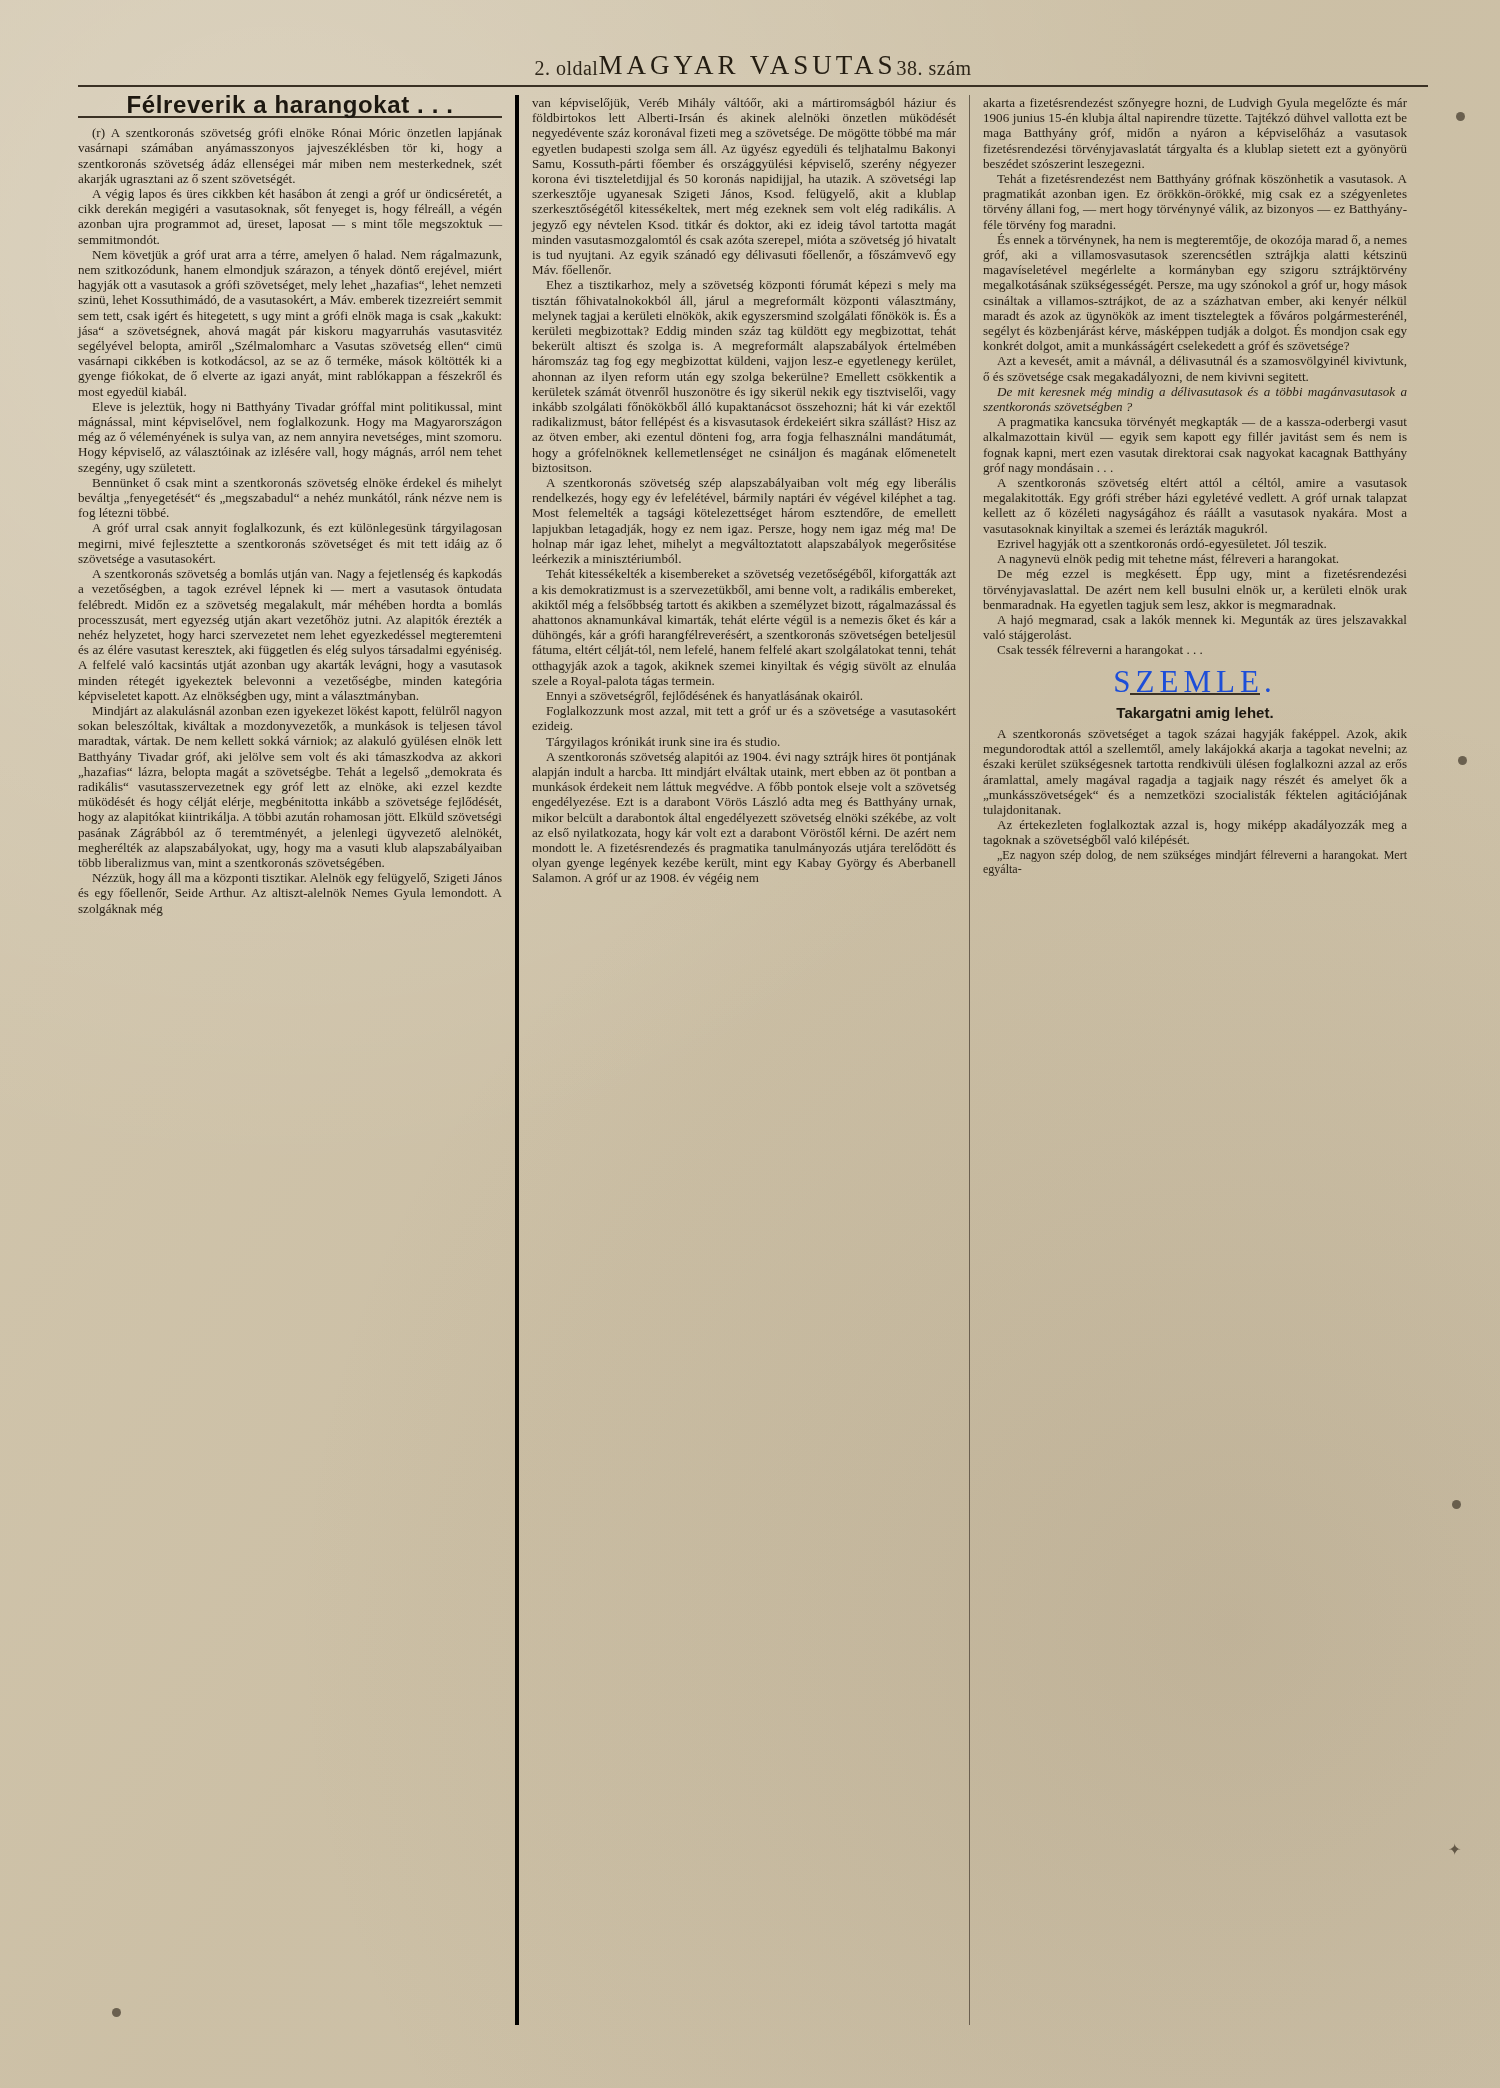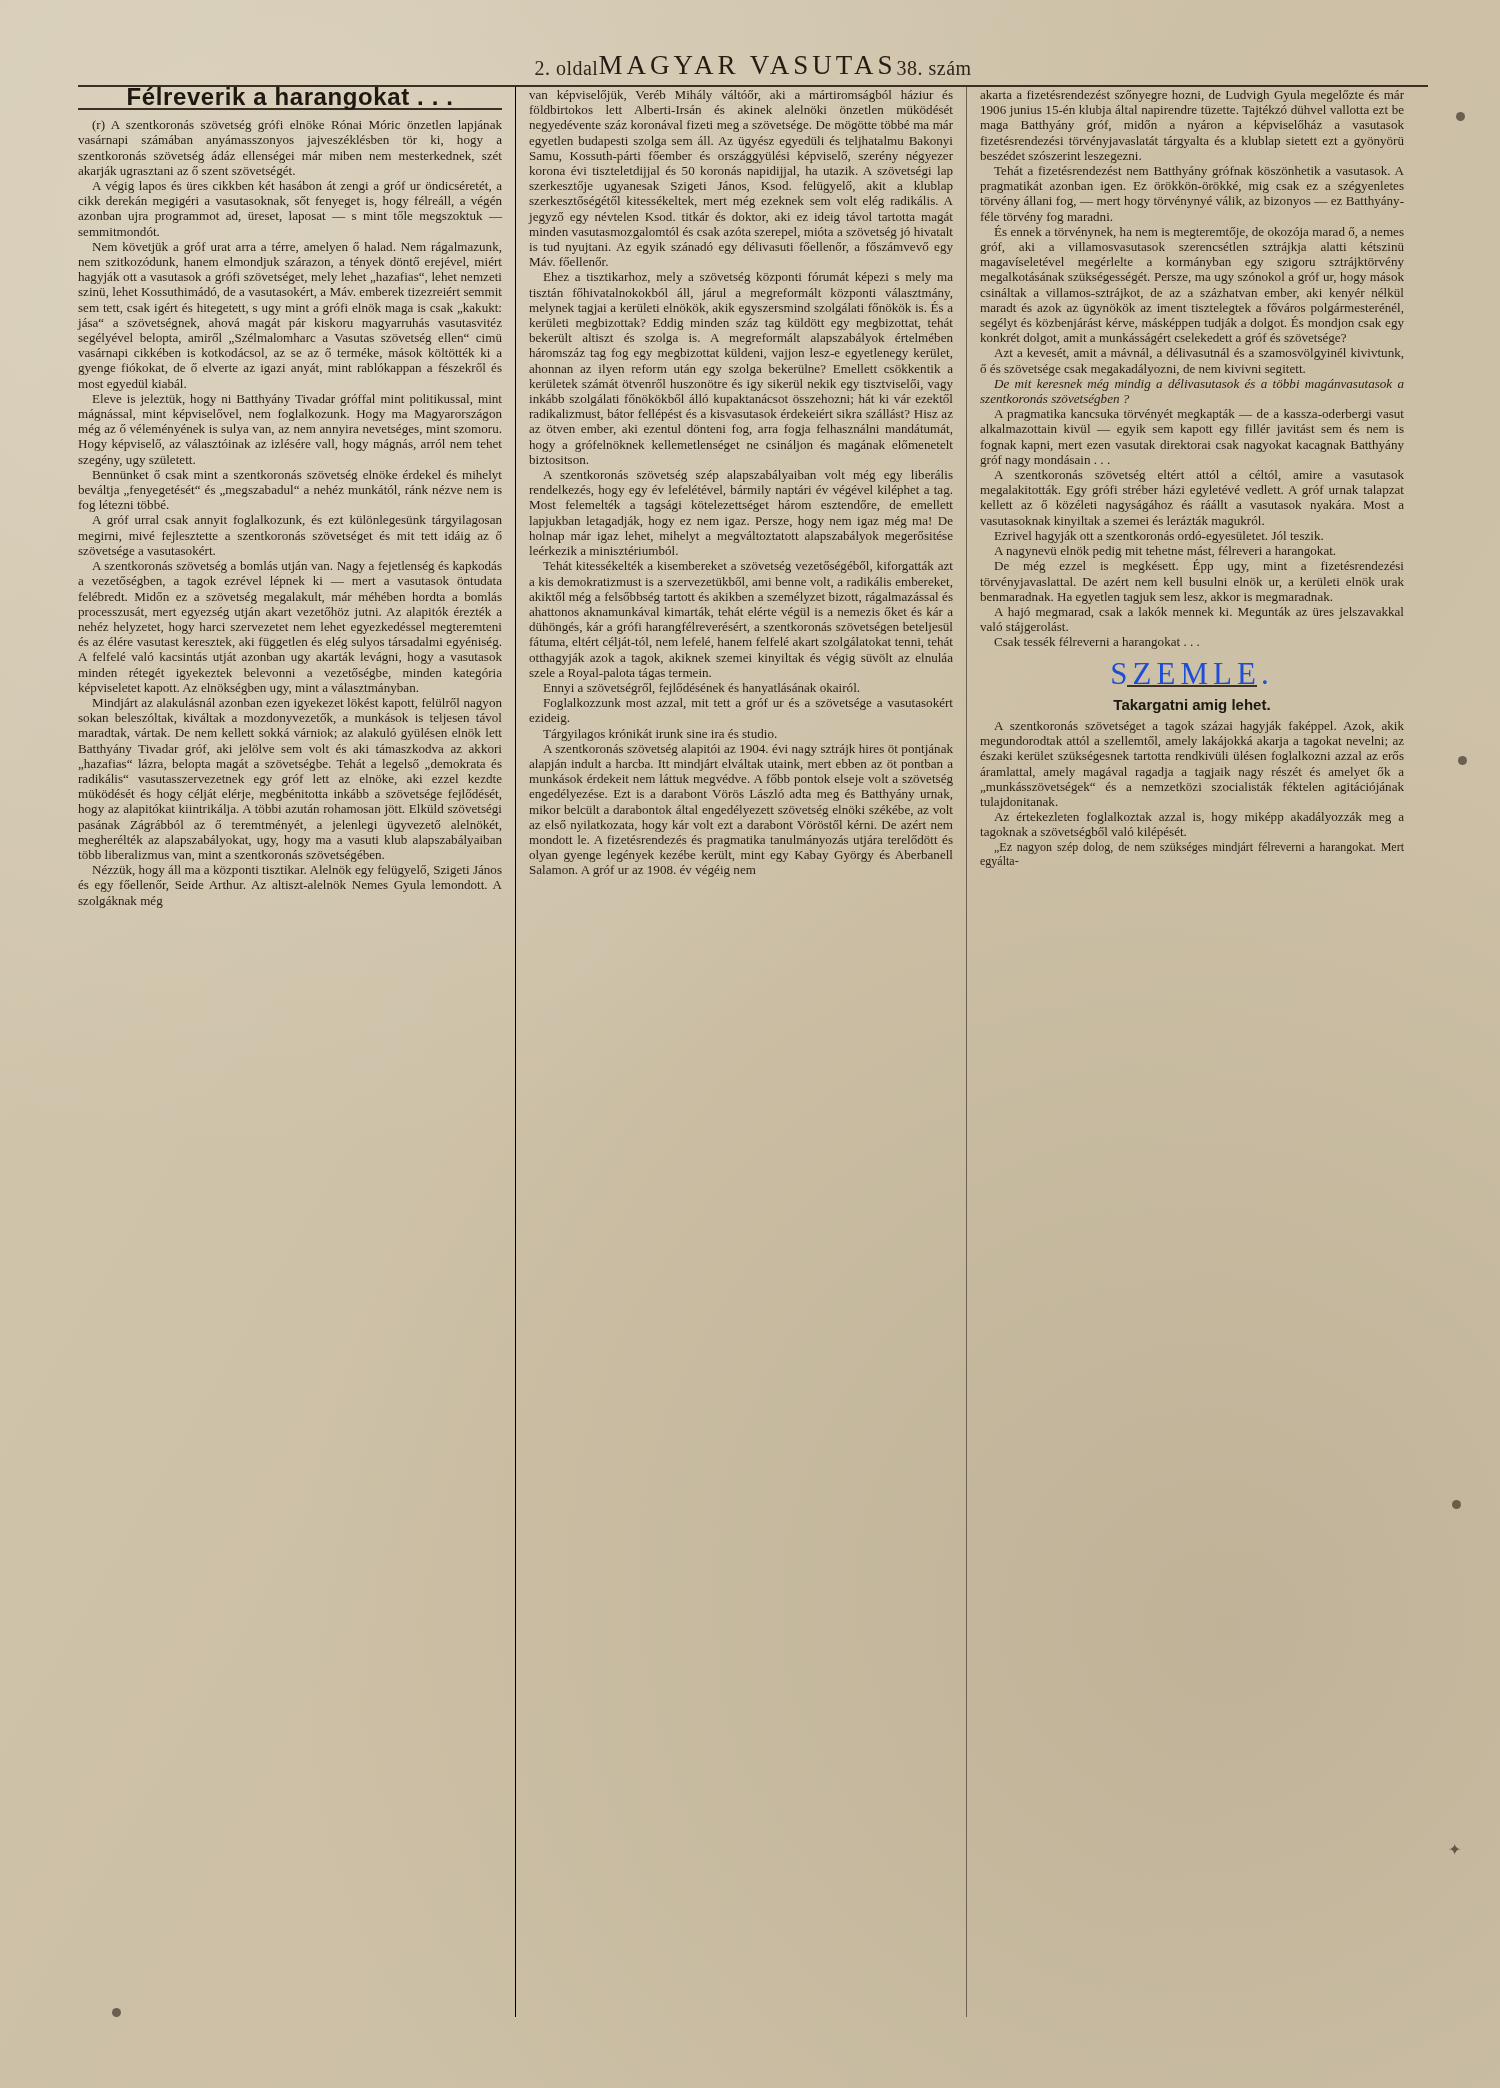--- a/index.html
+++ b/index.html
@@ -53,33 +53,33 @@
   .masthead .center {
     font-family: Liberation Serif, serif;
     font-size: 27px;
     letter-spacing: 4px;
     color: #241d12;
     font-weight: 400;
     padding-bottom: 1px;
   }
   .columns {
     display: flex;
-    margin-top: 0;
+    margin-top: 8px;
     height: 1930px;
   }
   .col {
     width: 424px;
     font-family: "Liberation Serif", serif;
     font-size: 13.1px;
     line-height: 15.2px;
     color: #231c12;
     text-align: justify;
     hyphens: auto;
   }
-  .col.mid { border-left: 1px solid #000000; border-right: 1px solid #6b6050; padding: 0 13px; width: 424px;}
+  .col.mid { border-left: 4px solid #000000; border-right: 1px solid #6b6050; padding: 0 13px; width: 424px;}
   .col.first { padding-right: 13px; }
   .col.last { padding-left: 13px; }
   .headline {
     font-family: "Liberation Sans", sans-serif;
     font-size: 24px;
     font-weight: bold;
     letter-spacing: 0.6px;
     text-align: center;
     color: #1d1810;
     margin: 2px 0 4px 0;

